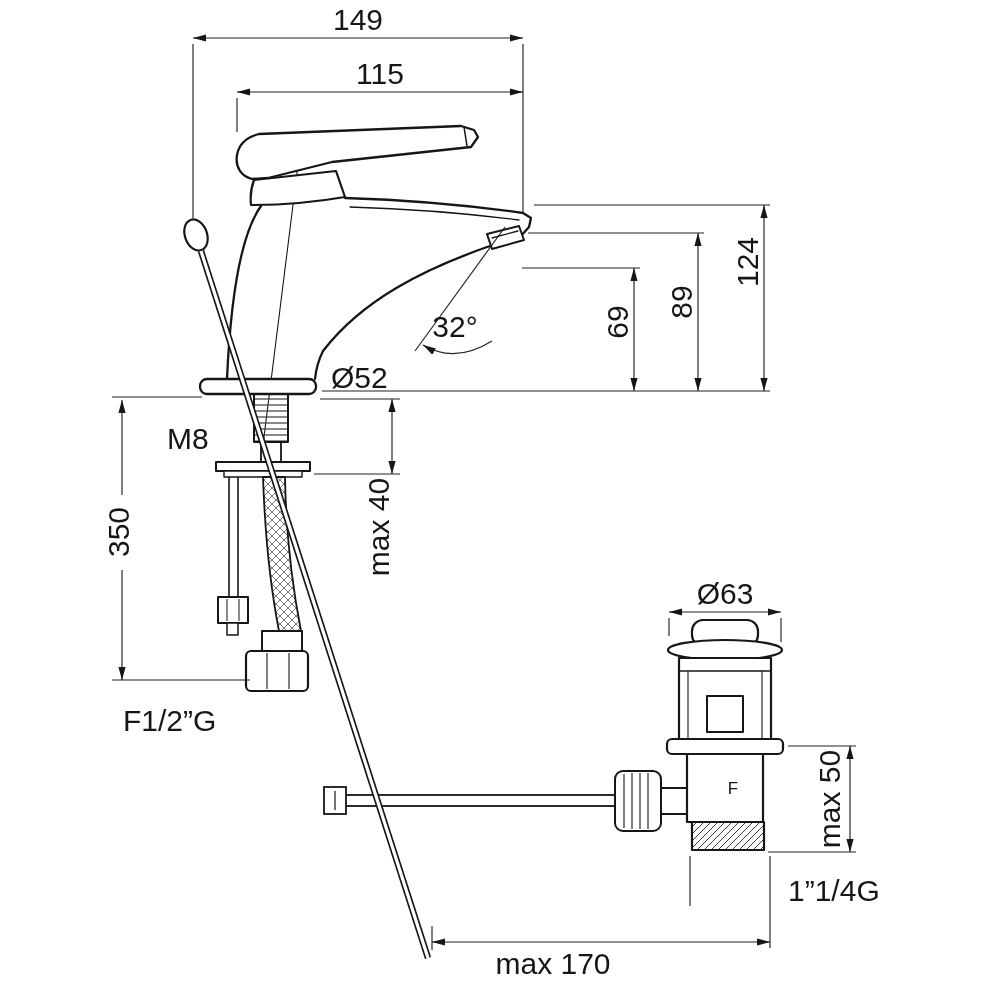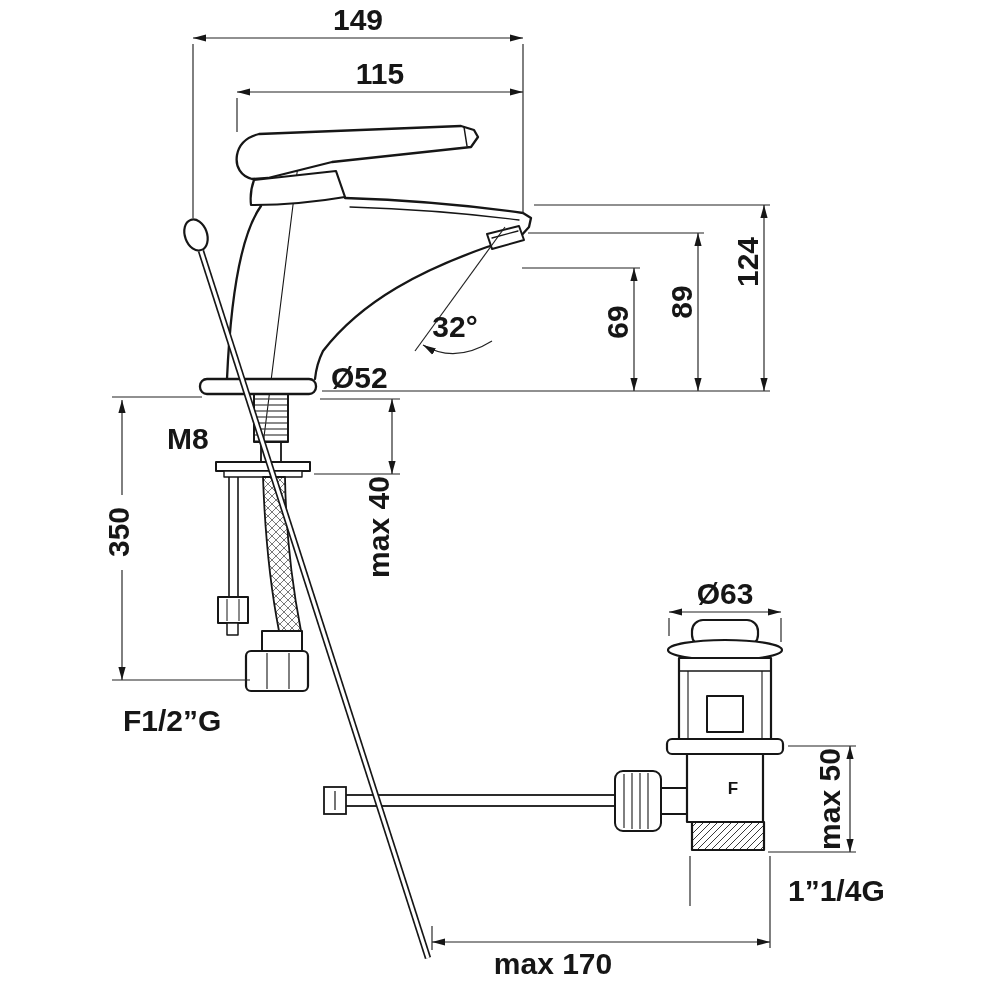--- a/index.html
+++ b/index.html
@@ -2,21 +2,20 @@
 <html><head>
 <meta charset="utf-8">
 <style>
   html,body{margin:0;padding:0;background:#fff;}
   .canvas{
     position:relative;
     width:986px;height:1003px;
     background:#ffffff;
     font-family:"Liberation Sans", sans-serif;
     overflow:hidden;
-    font-weight:bold;
   }
   svg{display:block;}
   svg text{
     font-family:"Liberation Sans", sans-serif;
     fill:#161616;
     font-size:30px;
   }
   svg text.small{font-size:17px;}
 </style>
 </head>

